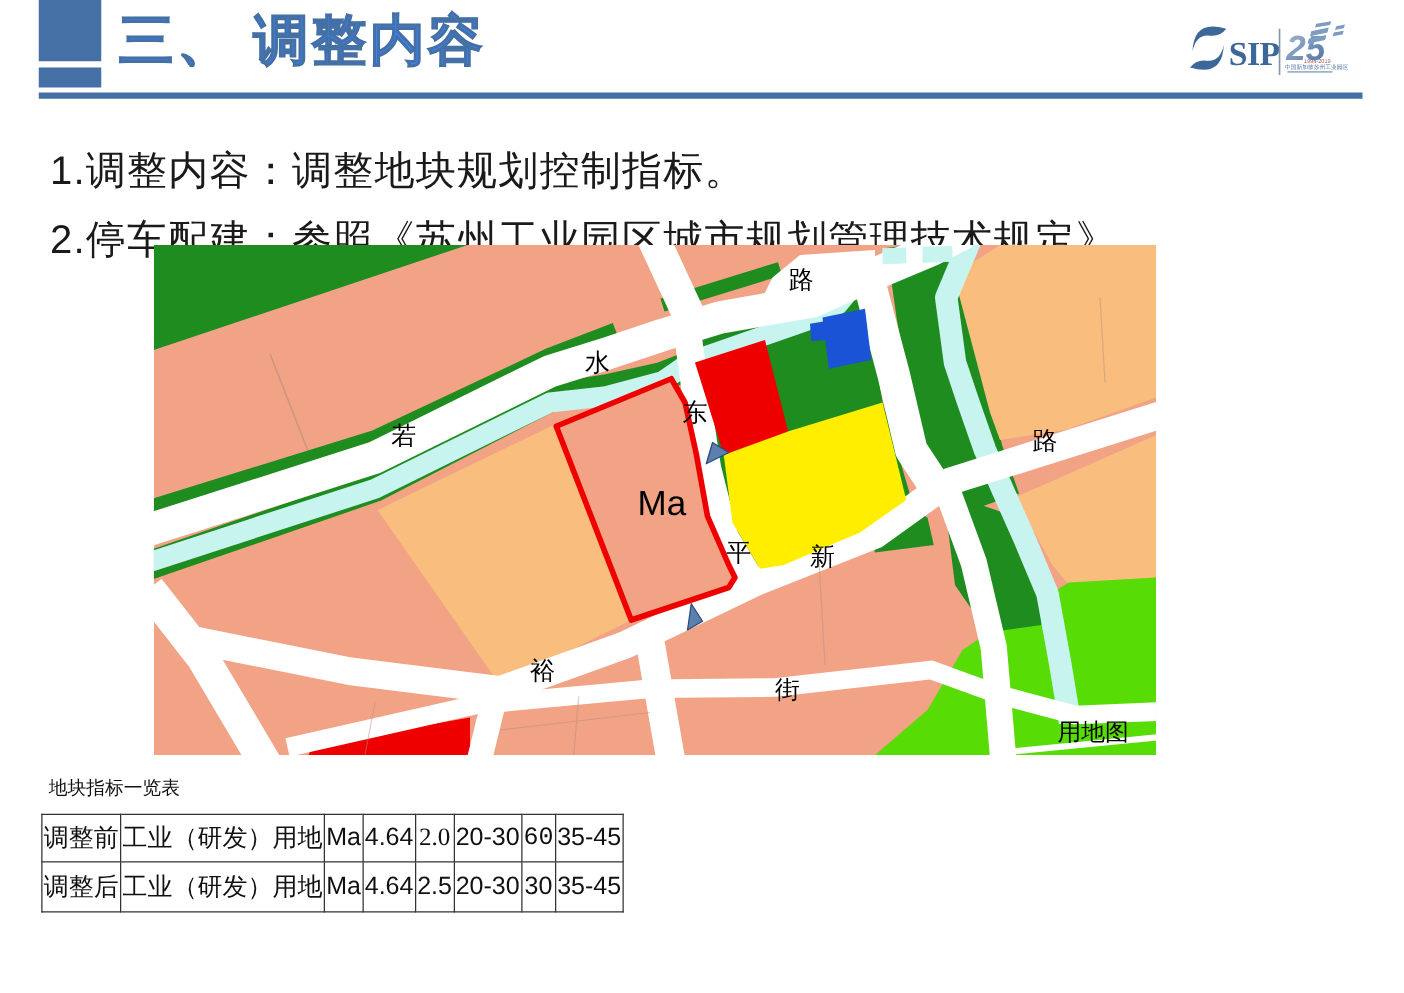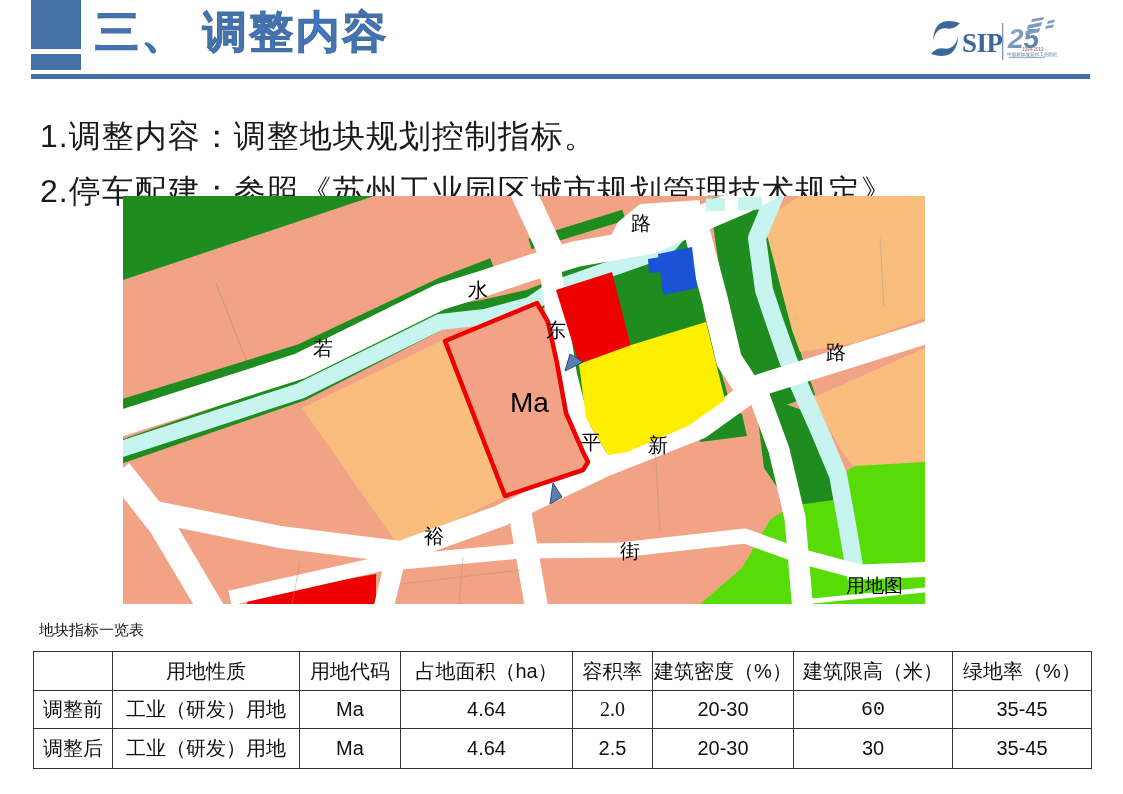--- a/index.html
+++ b/index.html
@@ -11,21 +11,21 @@
 <body>
 
 <div class="abs" style="left:31px;top:0;width:50px;height:49px;background:#4470A5;"></div>
 
 <div class="abs" style="left:31px;top:54px;width:50px;height:16px;background:#4470A5;"></div>
 
 <div class="abs" style="left:95px;top:3px;font-size:44px;font-weight:bold;color:#3b82f6;letter-spacing:2.5px;-webkit-text-stroke:1px #4470A5;">三、 调整内容</div>
 
 <div class="abs" style="left:31px;top:74px;width:1059px;height:5px;background:#4470A5;"></div>
 
-<div class="abs" style="left:924px;top:16px;width:136px;height:48px;">
+<div class="abs" style="left:945px;top:16px;width:136px;height:48px;">
 <svg width="136" height="48" viewBox="0 0 136 48">
   <defs>
     <linearGradient id="lg25" x1="0" y1="0" x2="1" y2="1">
       <stop offset="0" stop-color="#A8BCD6"></stop>
       <stop offset="1" stop-color="#46709E"></stop>
     </linearGradient>
   </defs>
 
   <g fill="#3C6899">
     <path d="M36,7 Q10,-1 9,25 Q12,11 23,12.5 Q31,13.5 36,7 Z"></path>
@@ -171,30 +171,20 @@
       <text x="510" y="412" font-size="28">Ma</text>
     </g>
   </g>
 </svg>
 </div>
 
 <div class="abs" style="left:39px;top:621px;font-size:15px;color:#111;">地块指标一览表</div>
 
 <table class="abs" style="left:33px;top:651px;border-collapse:collapse;table-layout:fixed;font-size:20px;color:#111;text-align:center;" cellspacing="0">
   <tbody>
-      <tr style="height:39px;">
-    <td style="border:1.5px solid #333;width:76px;"></td>
-    <td style="border:1.5px solid #333;width:184px;">用地性质</td>
-    <td style="border:1.5px solid #333;width:98px;">用地代码</td>
-    <td style="border:1.5px solid #333;width:169px;">占地面积（ha）</td>
-    <td style="border:1.5px solid #333;width:77px;">容积率</td>
-    <td style="border:1.5px solid #333;width:138px;">建筑密度（%）</td>
-    <td style="border:1.5px solid #333;width:156px;">建筑限高（米）</td>
-    <td style="border:1.5px solid #333;width:136px;">绿地率（%）</td>
-  </tr>
   <tr style="height:38px;">
     <td style="border:1.5px solid #333;">调整前</td>
     <td style="border:1.5px solid #333;">工业（研发）用地</td>
     <td style="border:1.5px solid #333;">Ma</td>
     <td style="border:1.5px solid #333;">4.64</td>
     <td style="border:1.5px solid #333;font-family:Liberation Serif, serif;">2.0</td>
     <td style="border:1.5px solid #333;">20-30</td>
     <td style="border:1.5px solid #333;font-family:Liberation Mono, monospace;">60</td>
     <td style="border:1.5px solid #333;">35-45</td>
   </tr>

